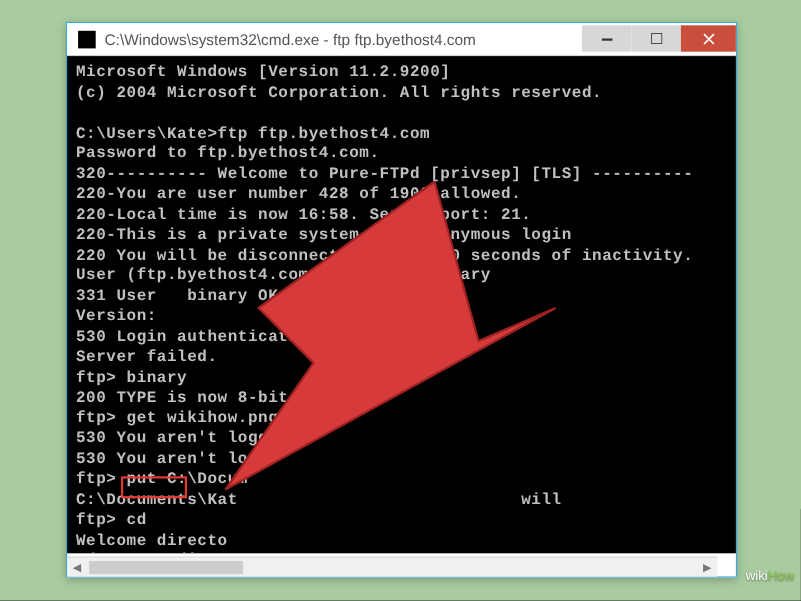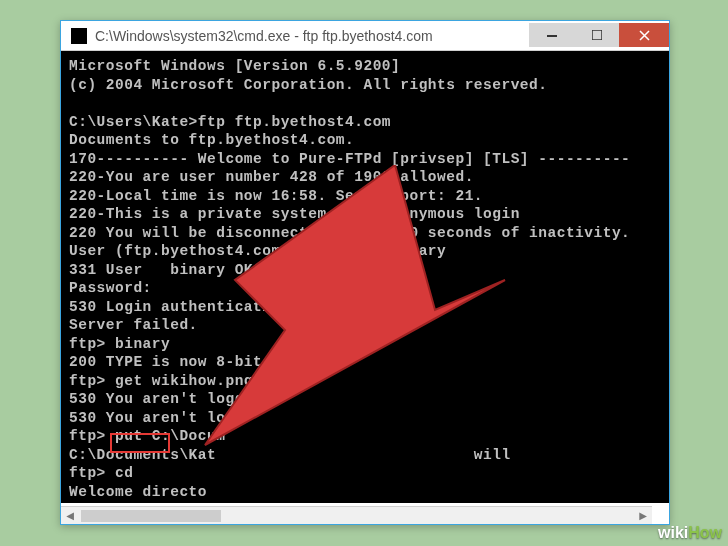--- a/index.html
+++ b/index.html
@@ -68,22 +68,22 @@
 .scroll-h .track { flex: 1; background: #f0f0f0; position: relative; }
 .scroll-h .thumb {
   position: absolute; left: 2px; top: 3px;
   width: 140px; height: 12px; background: #cdcdcd;
 }
 .arrow-pointer {
   position: absolute; left: 195px; top: 165px;
   pointer-events: none;
 }
 .wikihow {
-  position: absolute; right: 6px; bottom: 4px;
-  color: #fff; font-size: 16px; font-weight: 700;
+  position: absolute; right: 6px; bottom: 16px;
+  color: #fff; font-size: 12px; font-weight: 400;
   font-family: "Helvetica Neue", Arial, sans-serif;
   text-shadow: 0 1px 2px rgba(0,0,0,0.5);
 }
 .wikihow .how { color: #8bc34a; }
 </style>
 </head>
 <body>
 
 <div class="window">
   <div class="titlebar">
@@ -101,33 +101,33 @@
           </svg>
       </div>
       <div class="win-btn close">
         <svg width="11" height="11">
             <path d="M1 1 L10 10 M10 1 L1 10" stroke="#fff" stroke-width="1.5"></path>
           </svg>
       </div>
     </div>
   </div>
 
-  <div class="terminal"><span>Microsoft Windows [Version 6.5.9200]</span>
+  <div class="terminal"><span>Microsoft Windows [Version 11.2.9200]</span>
 <span>(c) 2004 Microsoft Corporation. All rights reserved.</span>
 <span></span>
 <span>C:\Users\Kate&gt;ftp ftp.byethost4.com</span>
-<span>Documents to ftp.byethost4.com.</span>
-<span>170---------- Welcome to Pure-FTPd [privsep] [TLS] ----------</span>
+<span>Password to ftp.byethost4.com.</span>
+<span>320---------- Welcome to Pure-FTPd [privsep] [TLS] ----------</span>
 <span>220-You are user number 428 of 1900 allowed.</span>
 <span>220-Local time is now 16:58. Server port: 21.</span>
 <span>220-This is a private system - No anonymous login</span>
 <span>220 You will be disconnected aft    60 seconds of inactivity.</span>
 <span>User (ftp.byethost4.com:(none))    binary</span>
 <span>331 User   binary OK. Password    ired</span>
-<span>Password:</span>
+<span>Version:</span>
 <span>530 Login authentication f</span>
 <span>Server failed.</span>
 <span>ftp&gt; binary</span>
 <span>200 TYPE is now 8-bit b</span>
 <span>ftp&gt; get wikihow.png</span>
 <span>530 You aren't logge</span>
 <span>530 You aren't logg</span>
 <span>ftp&gt; put C:\Docum</span>
 <span>C:\Documents\Kat                            will</span>
 <span>ftp&gt; cd</span>

